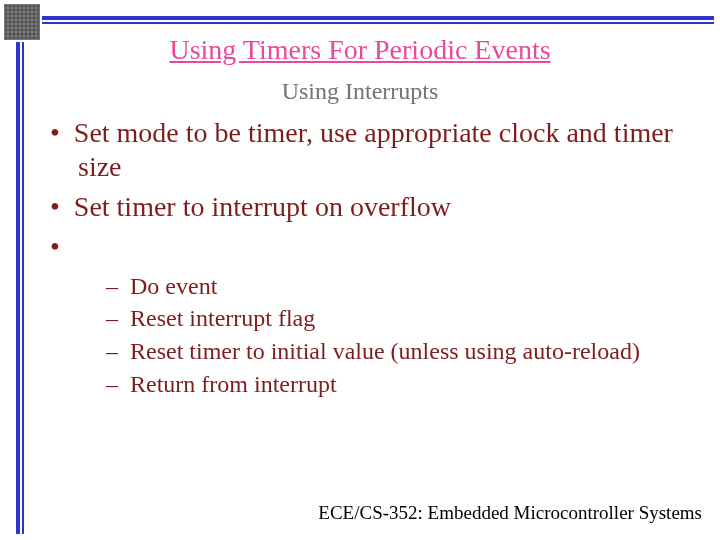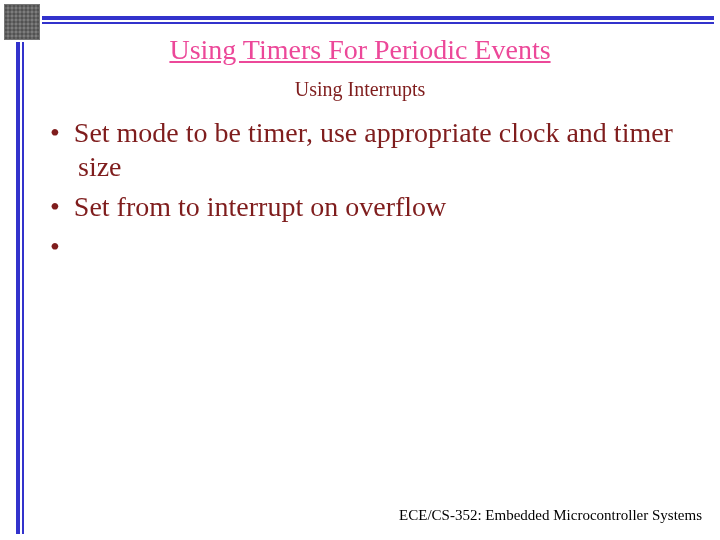--- a/index.html
+++ b/index.html
@@ -7,47 +7,53 @@
   .slide { position: relative; width: 720px; height: 540px; background: #fff; }
   .hbar { position: absolute; background: #3232cc; }
   .vbar { position: absolute; background: #3232cc; }
   .chip { position: absolute; left: 4px; top: 4px; width: 36px; height: 36px; background:
     repeating-linear-gradient(0deg, #999 0 2px, #bbb 2px 4px),
     repeating-linear-gradient(90deg, #888 0 2px, #aaa 2px 4px);
     background-blend-mode: multiply;
     border: 1px solid #777;
   }
   .title { position: absolute; top: 34px; left: 0; width: 720px; text-align: center; font-size: 28px; color: #ec4899; text-decoration: underline; }
-  .subtitle { position: absolute; top: 78px; left: 0; width: 720px; text-align: center; font-size: 20px; color: #7f1d1d; }
+  .subtitle { position: absolute; top: 78px; left: 0; width: 720px; text-align: center; font-size: 24px; color: #737373; }
   .content { position: absolute; top: 116px; left: 50px; width: 630px; color: #7f1d1d; }
   .l1 { list-style: none; margin: 0; padding: 0; }
   .l1 > li { font-size: 28px; line-height: 1.22; padding-left: 28px; text-indent: -28px; margin-bottom: 6px; }
   .l1 > li::before { content: "\2022\00a0\00a0"; }
   .l2 { list-style: none; margin: 6px 0 0 0; padding: 0 0 0 28px; }
   .l2 > li { font-size: 24px; line-height: 1.28; padding-left: 22px; text-indent: -22px; margin-bottom: 2px; }
   .l2 > li::before { content: "\2013\00a0\00a0"; }
-  .footer { position: absolute; right: 18px; bottom: 16px; font-size: 15px; color: #000; }
+  .footer { position: absolute; right: 18px; bottom: 16px; font-size: 19px; color: #000; }
 </style>
 </head>
 <body>
 
 <div class="slide">
   <div class="hbar" style="left:42px; top:16px; width:672px; height:4px;"></div>
   <div class="hbar" style="left:42px; top:22px; width:672px; height:2px;"></div>
   <div class="vbar" style="left:16px; top:42px; width:4px; height:492px;"></div>
   <div class="vbar" style="left:22px; top:42px; width:2px; height:492px;"></div>
 
   <div class="chip"></div>
 
   <div class="title">Using Timers For Periodic Events</div>
   <div class="subtitle">Using Interrupts</div>
 
   <div class="content">
     <ul class="l1">
       <li><span>Set mode to be timer, use appropriate clock and timer size</span></li>
-      <li><span>Set from to interrupt on overflow</span></li>
+      <li><span>Set timer to interrupt on overflow</span></li>
       <li>
+        <ul class="l2">
+          <li><span>Do event</span></li>
+          <li><span>Reset interrupt flag</span></li>
+          <li><span>Reset timer to initial value (unless using auto-reload)</span></li>
+          <li><span>Return from interrupt</span></li>
+        </ul>
       </li>
     </ul>
   </div>
 
   <div class="footer">ECE/CS-352: Embedded Microcontroller Systems</div>
 </div>
 
 </body></html>

